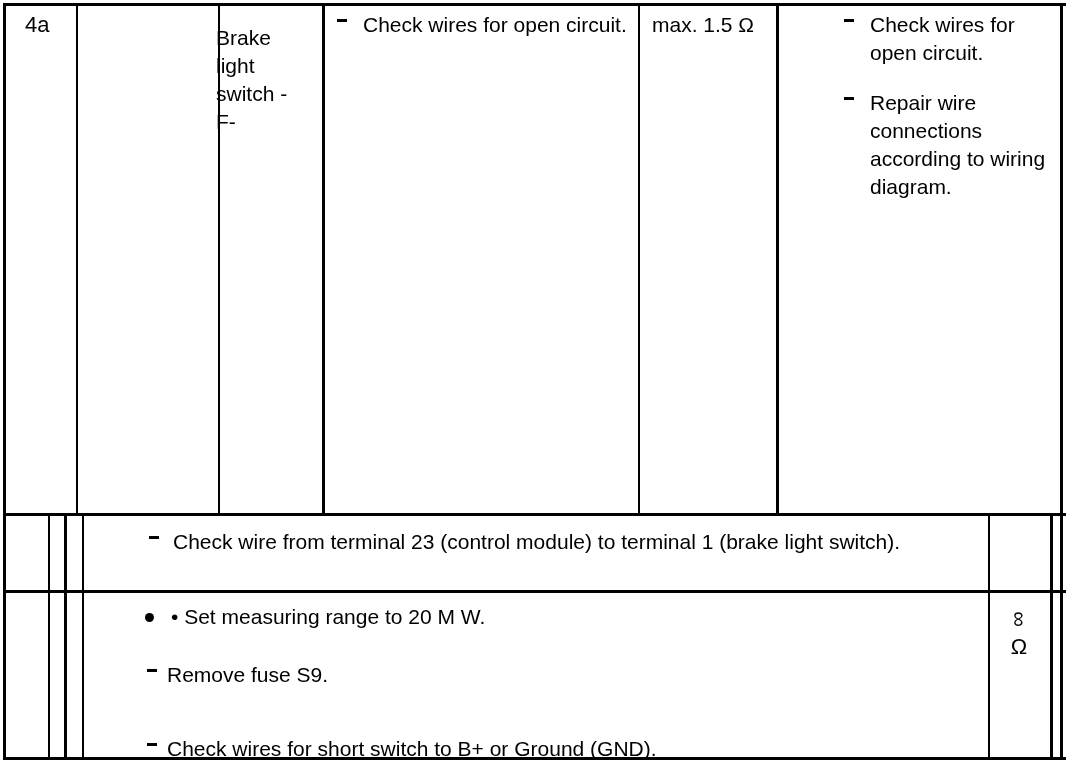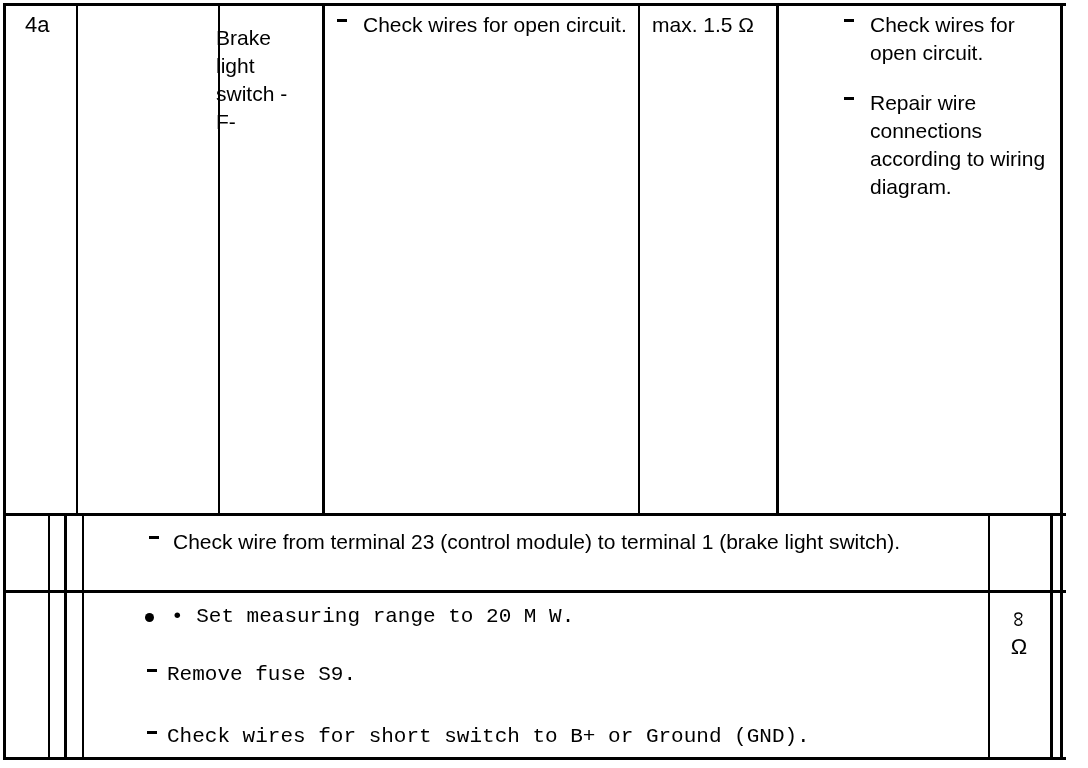--- a/index.html
+++ b/index.html
@@ -199,26 +199,26 @@
     <div class="item wide-item">
       <span class="marker dash"></span>
       <span class="item-text">Check wire from terminal 23 (control module) to terminal 1 (brake light switch).</span>
     </div>
   </div>
 
   <div class="cell" style="left:990px; top:516px; width:60px; height:74px;">
     <span></span>
   </div>
 
-  <div class="cell cell-action" style="left:85px; top:593px; width:770px; height:164px; padding-left:60px; padding-top:10px;font-family:Liberation Mono, monospace;">
+  <div class="cell cell-action" style="left:85px; top:593px; width:770px; height:164px; padding-left:60px; padding-top:10px;">
     <div class="item wide-item" style="margin-bottom:30px;">
       <span class="marker dot"></span>
       <span class="item-text">• Set measuring range to 20 M W.</span>
     </div>
-    <div class="item wide-item" style="margin-bottom:34px; padding-left:22px;">
+    <div class="item wide-item" style="margin-bottom:46px; padding-left:22px;">
       <span class="marker dash"></span>
       <span class="item-text">Remove fuse S9.</span>
     </div>
     <div class="item wide-item" style="padding-left:22px;">
       <span class="marker dash"></span>
       <span class="item-text">Check wires for short switch to B+ or Ground (GND).</span>
     </div>
   </div>
 
   <div class="vert-value" style="left:990px; top:605px; width:58px;">

